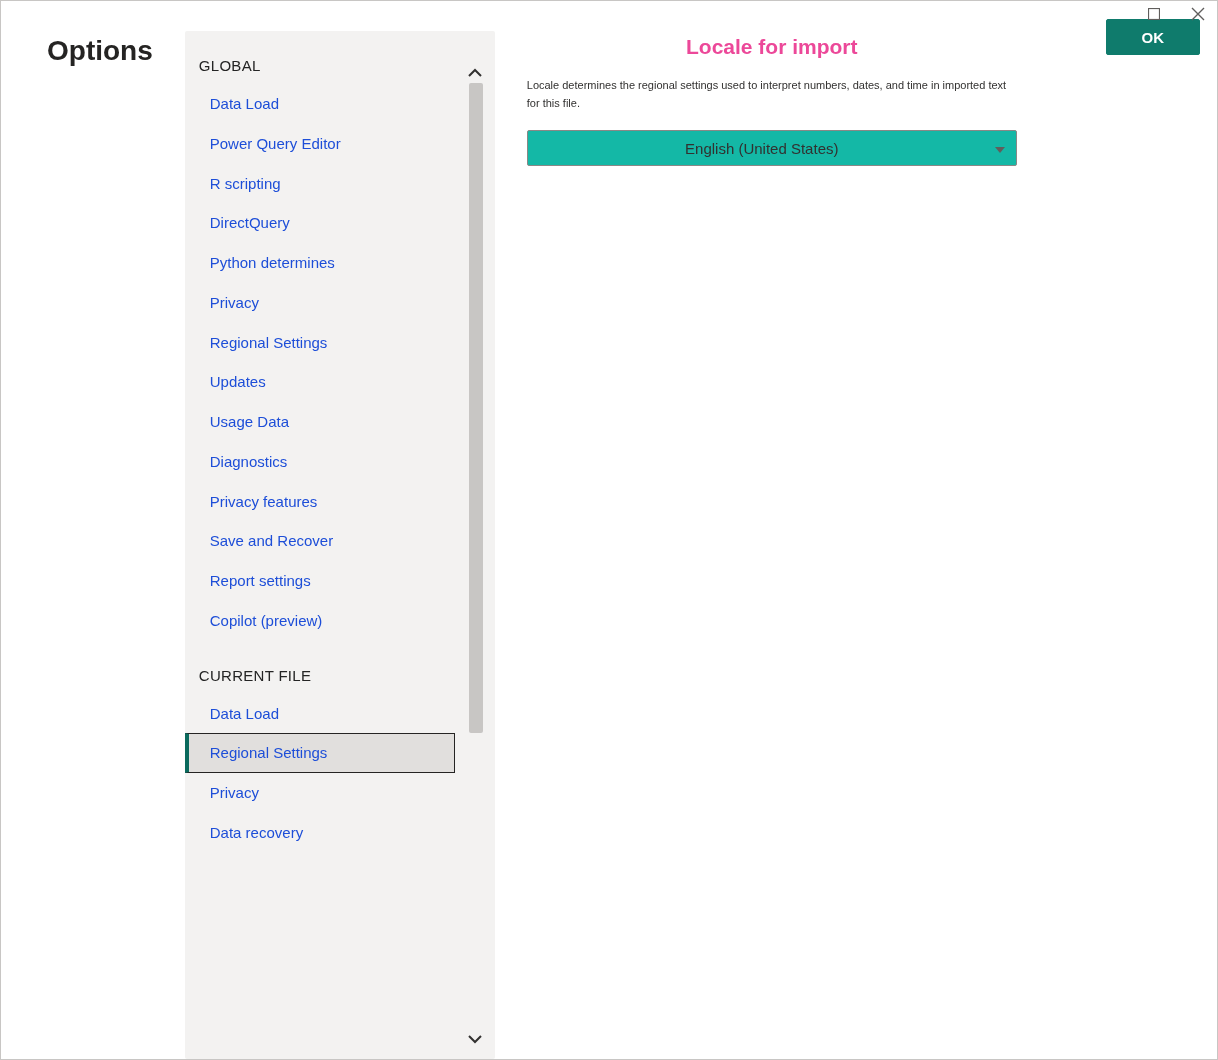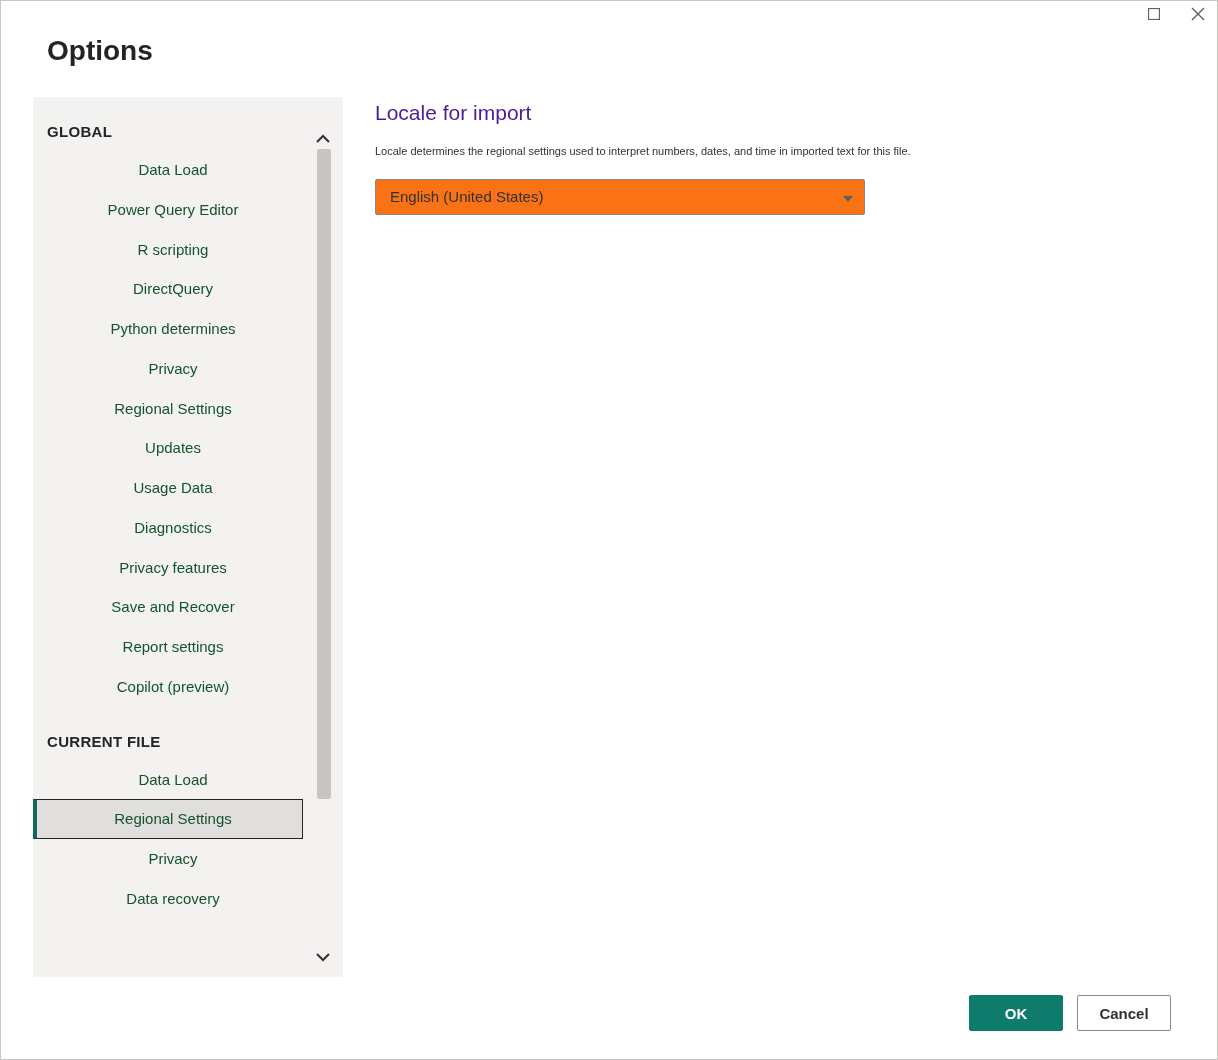--- a/index.html
+++ b/index.html
@@ -14,21 +14,21 @@
       width: 1218px;
       height: 1060px;
       position: relative;
     }
     .dialog {
       width: 100%;
       height: 100%;
       border: 1px solid #c8c6c4;
       background: #fff;
       display: flex;
-      flex-direction: column;
+      flex-direction: row;
       position: relative;
     }
     .titlebar-controls {
       position: absolute;
       top: 6px;
       right: 12px;
       display: flex;
       gap: 30px;
       align-items: center;
     }
@@ -64,34 +64,33 @@
     .sidebar-scroll {
       position: relative;
       height: 100%;
       overflow: hidden;
     }
     .sidebar-scroll-inner {
       padding-bottom: 10px;
     }
     .section-header {
       font-size: 15px;
-      font-weight: 700;
+      font-weight: 400;
       color: #242424;
       padding: 4px 14px 10px 14px;
       letter-spacing: 0.3px;
     }
     .sidebar-item {
       font-size: 15px;
-      color: #14532d;
+      color: #1d4ed8;
       padding: 8px 14px 8px 24px;
       cursor: pointer;
       line-height: 1.45;
       border: 1px solid transparent;
       margin-right: 40px;
-      text-align: center;
     }
     .sidebar-item.selected {
       background: #e1dfdd;
       border: 1px solid #252423;
       border-left: 4px solid #0b6a5d;
       padding-left: 21px;
     }
     .sidebar-section {
       margin-bottom: 22px;
     }
@@ -116,47 +115,49 @@
       background: #c8c6c4;
       border-radius: 2px;
       height: 650px;
     }
     .content {
       flex: 1;
       padding-top: 4px;
     }
     .content-heading {
       font-size: 21px;
-      font-weight: 400;
-      color: #4c1d95;
+      font-weight: 700;
+      color: #ec4899;
       margin-bottom: 18px;
+      text-align: center;
     }
     .content-text {
       font-size: 11px;
       color: #323130;
       line-height: 1.6;
       margin-bottom: 18px;
     }
     .select-wrap {
       position: relative;
       width: 490px;
     }
     .select-box {
       width: 100%;
       height: 36px;
       border: 1px solid #8a8886;
       border-radius: 2px;
-      background: #f97316;
+      background: #14b8a6;
       font-size: 15px;
       color: #323130;
       padding: 0 34px 0 14px;
       appearance: none;
       cursor: pointer;
       display: flex;
       align-items: center;
+      justify-content: center;
     }
     .select-caret {
       position: absolute;
       right: 12px;
       top: 50%;
       transform: translateY(-50%);
       pointer-events: none;
       color: #605e5c;
     }
     .footer {
@@ -167,20 +168,21 @@
     }
     .btn {
       min-width: 94px;
       height: 36px;
       border-radius: 2px;
       font-size: 15px;
       font-weight: 600;
       cursor: pointer;
       border: 1px solid transparent;
       padding: 0 18px;
+      margin-left: 43px;
     }
     .btn-primary {
       background: #0f7b6c;
       color: #fff;
       border-color: #0f7b6c;
     }
     .btn-secondary {
       background: #fff;
       color: #323130;
       border: 1px solid #8a8886;

